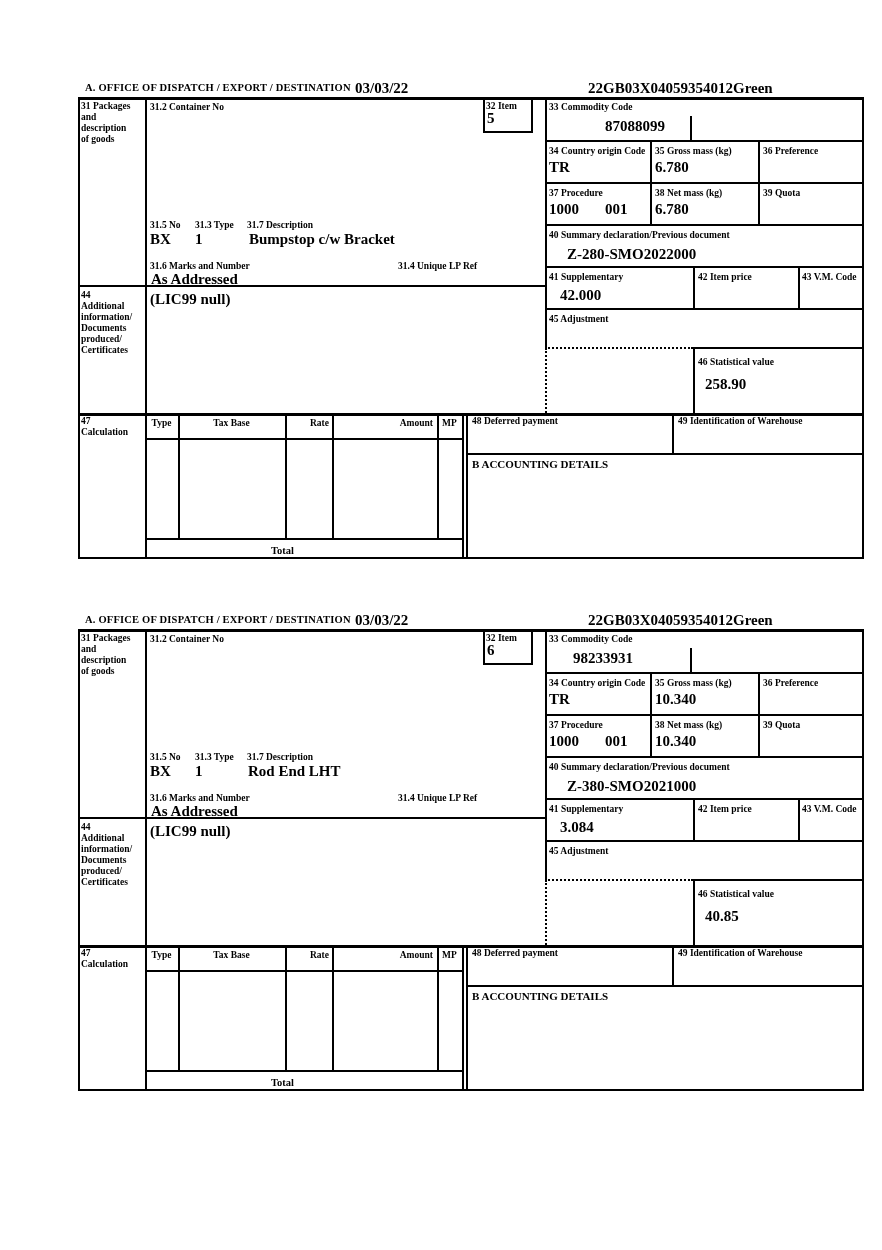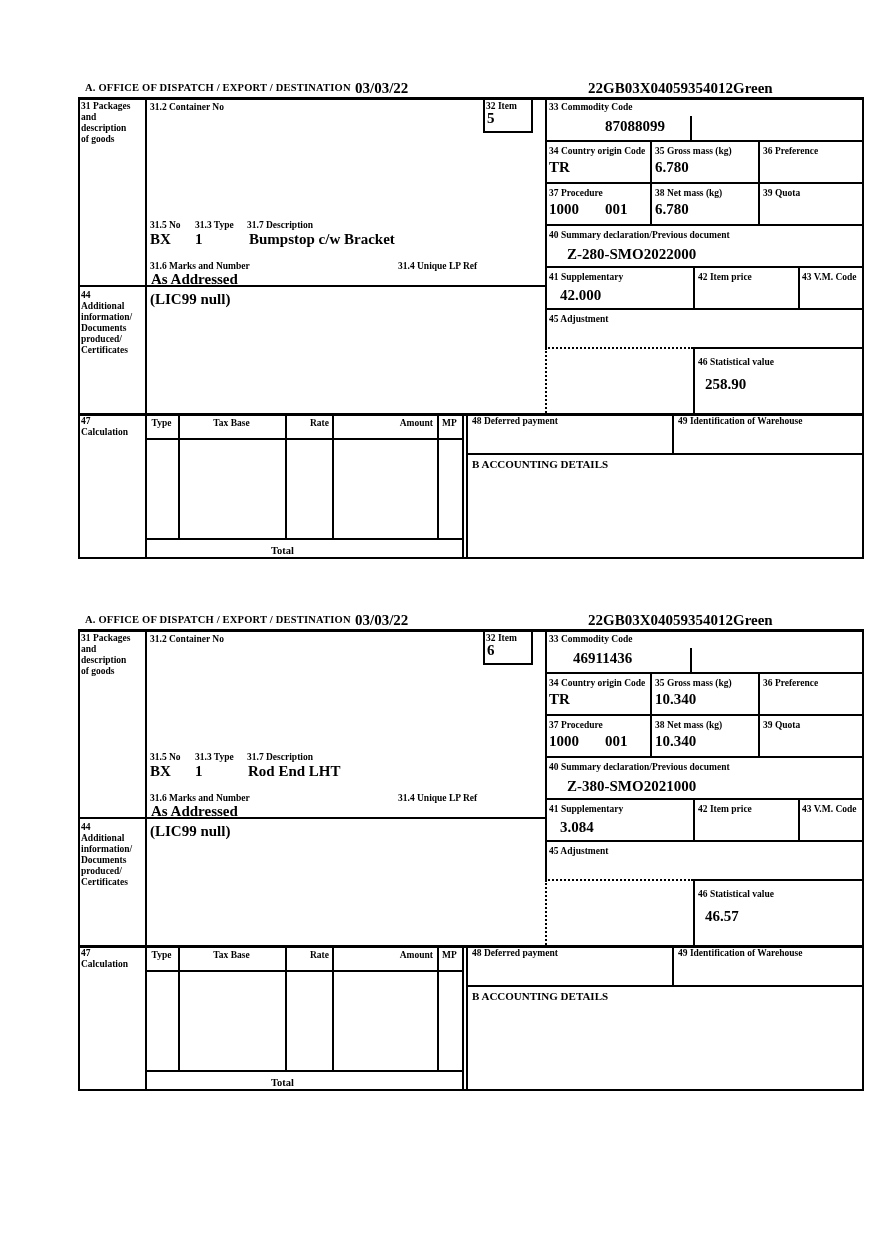--- a/index.html
+++ b/index.html
@@ -216,21 +216,21 @@
     <div class="val" style="left:117px;top:151px;">1</div>
     <div class="val" style="left:170px;top:151px;">Rod End LHT</div>
     <div class="lbl" style="left:72px;top:181px;">31.6 Marks and Number</div>
     <div class="lbl" style="left:320px;top:181px;">31.4 Unique LP Ref</div>
     <div class="val" style="left:73px;top:191px;">As Addressed</div>
     <div class="val" style="left:320px;top:191px;"></div>
 
     <div class="val" style="left:72px;top:211px;">(LIC99 null)</div>
 
     <div class="lbl" style="left:471px;top:22px;">33 Commodity Code</div>
-    <div class="val" style="left:495px;top:38px;">46911436</div>
+    <div class="val" style="left:495px;top:38px;">98233931</div>
     <div class="lbl" style="left:471px;top:66px;">34 Country origin Code</div>
     <div class="val" style="left:471px;top:79px;">TR</div>
     <div class="lbl" style="left:577px;top:66px;">35 Gross mass (kg)</div>
     <div class="val" style="left:577px;top:79px;">10.340</div>
     <div class="lbl" style="left:685px;top:66px;">36 Preference</div>
     <div class="val" style="left:685px;top:79px;"></div>
     <div class="lbl" style="left:471px;top:108px;">37 Procedure</div>
     <div class="val" style="left:471px;top:121px;">1000</div>
     <div class="val" style="left:527px;top:121px;">001</div>
     <div class="lbl" style="left:577px;top:108px;">38 Net mass (kg)</div>
@@ -241,21 +241,21 @@
     <div class="val" style="left:489px;top:166px;">Z-380-SMO2021000</div>
     <div class="lbl" style="left:471px;top:192px;">41 Supplementary</div>
     <div class="val" style="left:482px;top:207px;">3.084</div>
     <div class="lbl" style="left:620px;top:192px;">42 Item price</div>
     <div class="val" style="left:620px;top:207px;"></div>
     <div class="lbl" style="left:724px;top:192px;">43 V.M. Code</div>
     <div class="val" style="left:724px;top:207px;"></div>
     <div class="lbl" style="left:471px;top:234px;">45 Adjustment</div>
     <div class="val" style="left:471px;top:246px;"></div>
     <div class="lbl" style="left:620px;top:277px;">46 Statistical value</div>
-    <div class="val" style="left:627px;top:296px;">46.57</div>
+    <div class="val" style="left:627px;top:296px;">40.85</div>
 
     <div class="th" style="left:67px;width:33px;text-align:center;">Type</div>
     <div class="th" style="left:100px;width:107px;text-align:center;">Tax Base</div>
     <div class="th" style="left:207px;width:44px;text-align:right;">Rate</div>
     <div class="th" style="left:254px;width:101px;text-align:right;">Amount</div>
     <div class="th" style="left:359px;width:25px;text-align:center;">MP</div>
     <div class="total">Total</div>
 
     <div class="lbl" style="left:394px;top:336px;">48 Deferred payment</div>
     <div class="lbl" style="left:600px;top:336px;">49 Identification of Warehouse</div>

